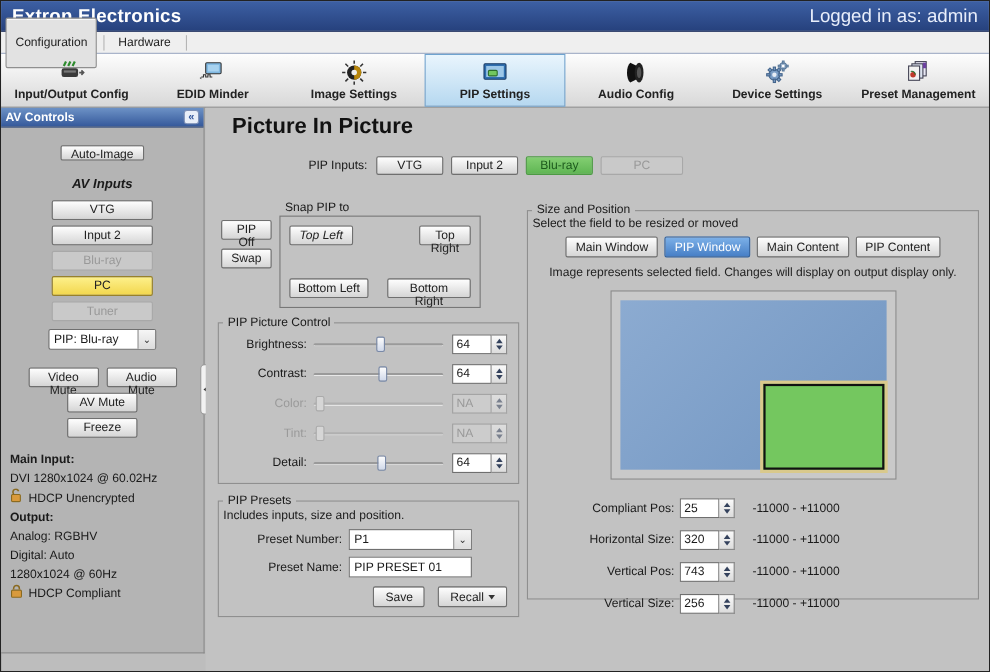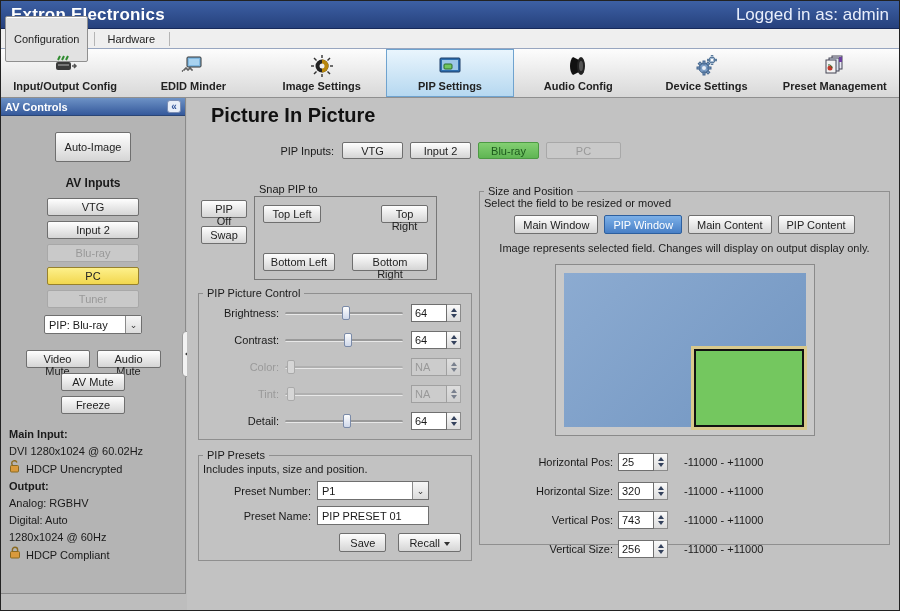--- a/index.html
+++ b/index.html
@@ -64,22 +64,22 @@
     border:1px solid #6f6f6f; border-radius:2px;
     font-family:"Liberation Sans",sans-serif; font-size:11px; color:#222;
     text-align:center; cursor:pointer; padding:2px 6px; line-height:12px;
   }
   .btn.disabled { background:#c9c9c9; color:#999; border-color:#a8a8a8; cursor:default; }
   .btn.yellow { background:linear-gradient(#fdf08b,#f2d74e); border-color:#97812c; }
   .btn.green { background:linear-gradient(#83cf72,#5fb553); border-color:#4c9a43; color:#1d5a1d; }
   .btn.blue-sel { background:linear-gradient(#7cb0e8,#477fc6); border-color:#2d5globals__; }
   .btn.blue-sel { background:linear-gradient(#7cb0e8,#477fc6); border-color:#2d5f9e; color:#fff; }
   .side-btn { width:92px; height:18px; margin-bottom:5px; }
-  .auto-image-btn { width:76px; height:30px; margin:16px 0 14px 0; }
-  .av-inputs-heading { font-weight:bold; font-size:12px; margin-bottom:8px; }
+  .auto-image-btn { width:76px; height:14px; margin:16px 0 14px 0; }
+  .av-inputs-heading { font-weight:bold; font-size:12px; margin-bottom:8px;font-style:italic; }
   .pip-select {
     width:98px; height:19px; background:#fff; border:1px solid #6f6f6f; border-radius:2px;
     display:flex; align-items:center; justify-content:space-between; margin-top:2px; cursor:pointer;
   }
   .pip-select .sel-text { padding-left:4px; }
   .combo-arrow {
     width:16px; height:100%; border-left:1px solid #8a8a8a; background:linear-gradient(#f6f6f6,#dcdcdc);
     display:flex; align-items:center; justify-content:center; color:#333; font-size:9px;
   }
   .mute-row { display:flex; gap:7px; margin-top:16px; margin-bottom:5px; }
@@ -354,21 +354,21 @@
     <button class="btn pip-input-btn pc disabled">PC</button>
   </div>
 
   <div class="pipoff-col">
     <button class="btn">PIP Off</button>
     <button class="btn">Swap</button>
   </div>
 
   <div class="snap-label">Snap PIP to</div>
   <div class="snap-box">
-    <button class="btn" style="left:8px;top:8px;width:58px;">Top Left</button>
+    <button class="btn" style="left:8px;top:8px;width:58px;font-style:italic;">Top Left</button>
     <button class="btn" style="right:8px;top:8px;width:47px;">Top Right</button>
     <button class="btn" style="left:8px;bottom:8px;width:72px;">Bottom Left</button>
     <button class="btn" style="right:8px;bottom:8px;width:76px;">Bottom Right</button>
   </div>
 
   <fieldset class="pc-group">
     <legend>PIP Picture Control</legend>
     <div class="slider-row">
       <span class="slider-label">Brightness:</span>
       <span class="slider-track-wrap">
@@ -471,21 +471,21 @@
       <button class="btn">PIP Content</button>
     </div>
     <div class="sp-note">Image represents selected field. Changes will display on output display only.</div>
     <div class="preview-frame">
       <div class="preview-screen">
         <div class="pip-rect"></div>
       </div>
     </div>
     <div class="sp-fields">
       <div class="sp-field-row">
-        <span class="sp-field-label">Horizontal Pos:</span>
+        <span class="sp-field-label">Compliant Pos:</span>
         <span class="spinbox" style="margin-left:0;">
             <span class="spin-val">25</span>
             <span class="spin-btns">
               <span class="arr-up"></span>
               <span class="arr-dn"></span>
             </span>
           </span>
         <span class="sp-range">-11000 - +11000</span>
       </div>
       <div class="sp-field-row">

